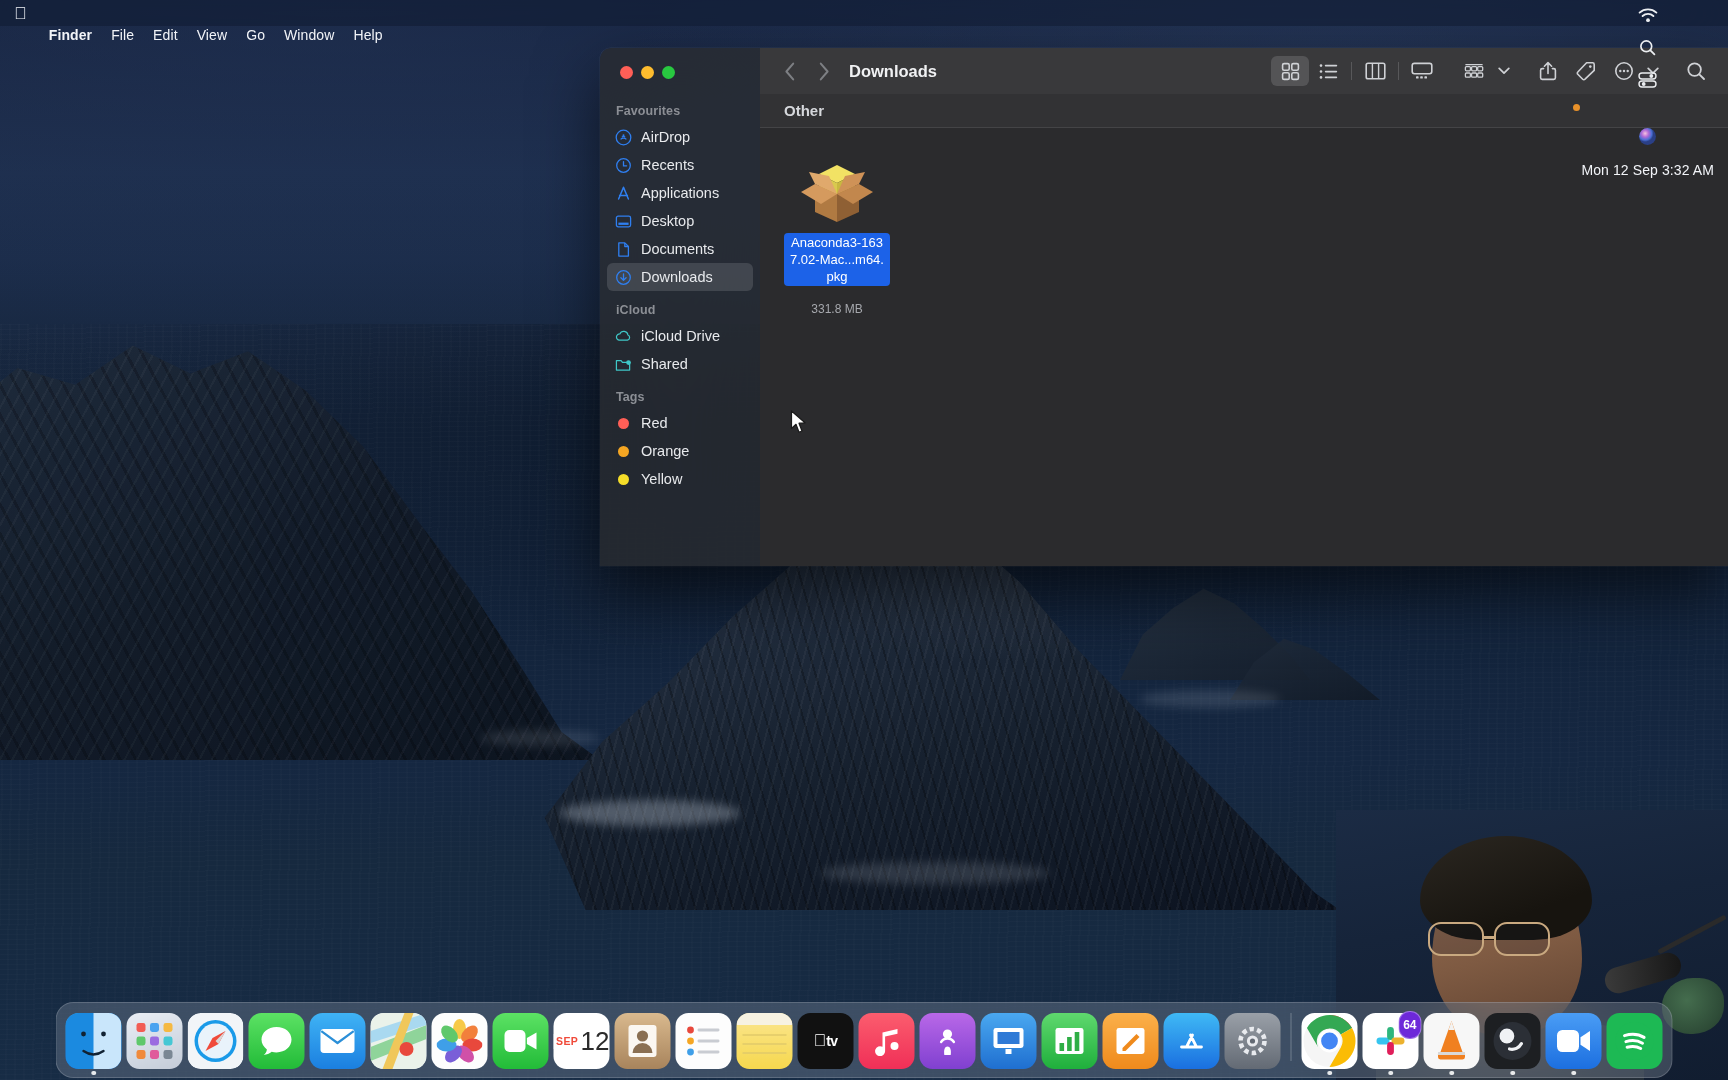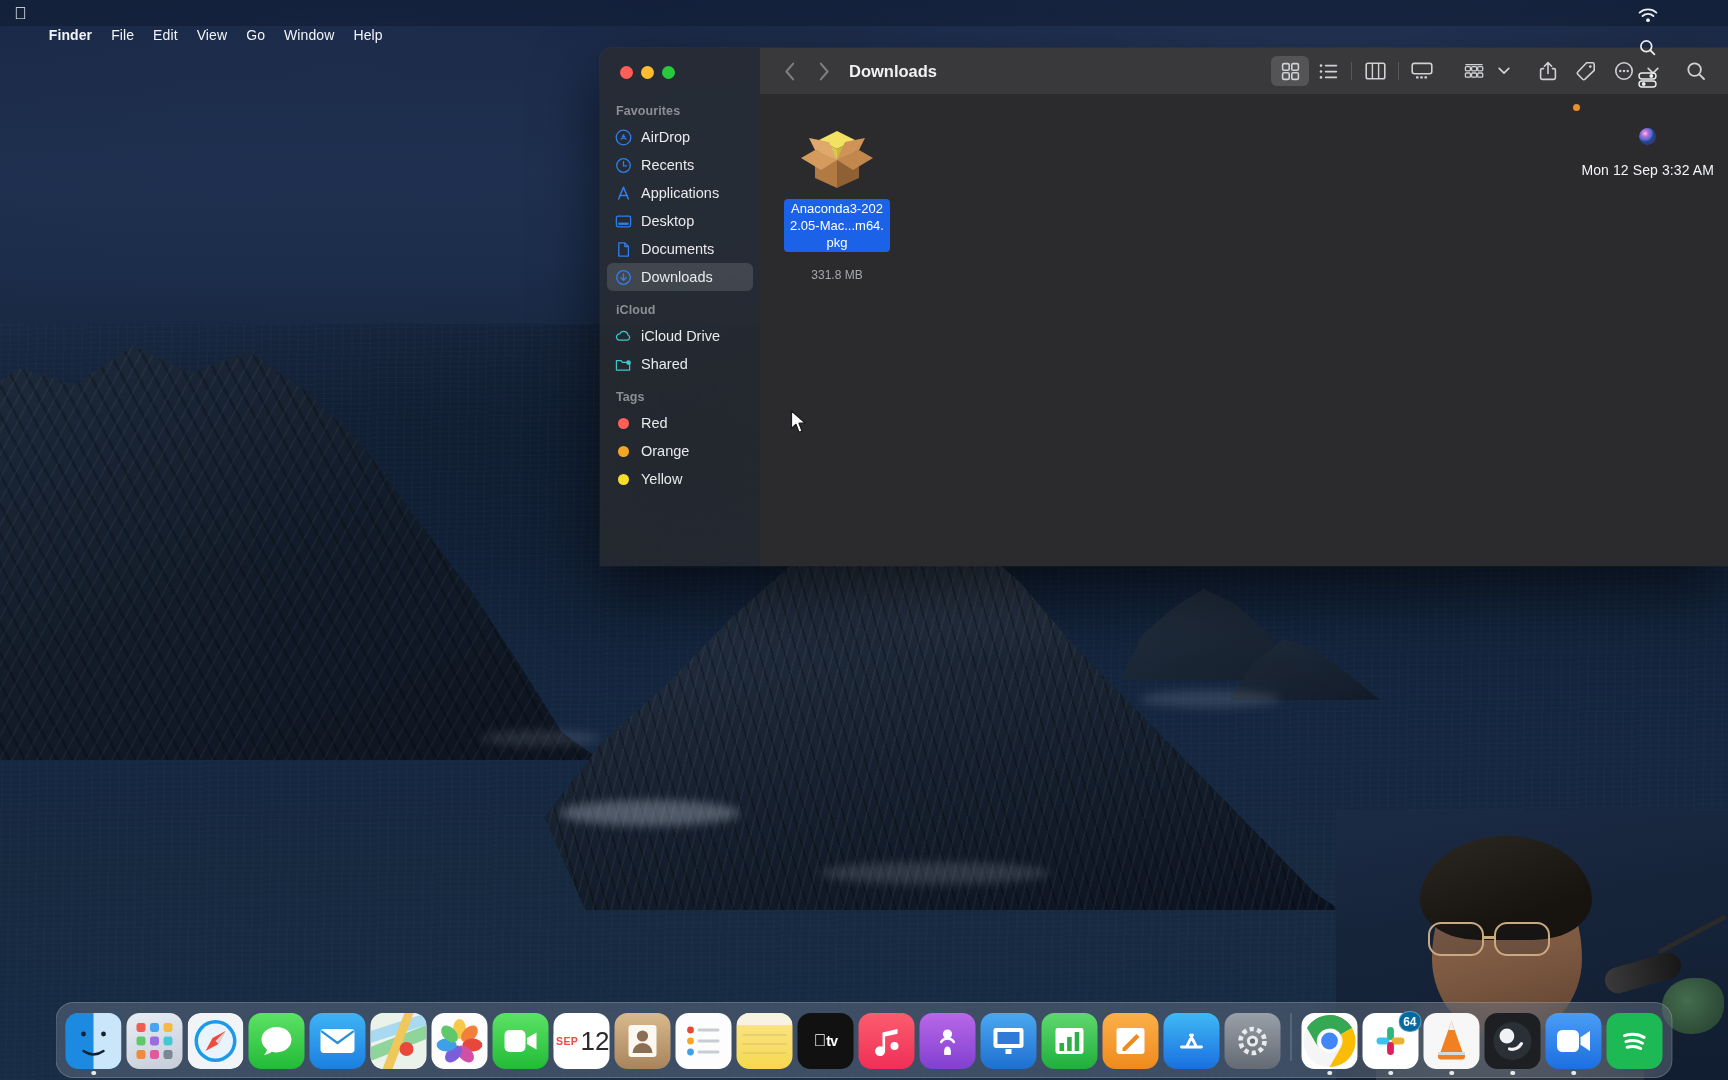--- a/index.html
+++ b/index.html
@@ -204,22 +204,22 @@
     border:.5px solid rgba(255,255,255,.17);
     display:flex; align-items:flex-end; gap:5px;
     padding:6px 9px 8px; z-index:55;
   }
   .dock-app{ position:relative; width:56px; height:56px; }
   .dock-ico{ width:56px; height:56px; border-radius:13px; overflow:hidden; position:relative;
              display:flex; align-items:center; justify-content:center; }
   .run-dot{ position:absolute; bottom:-6px; left:50%; transform:translateX(-50%);
             width:4.5px;height:4.5px;border-radius:50%; background:rgba(255,255,255,.88); }
   .dock-sep{ width:1px; height:48px; background:rgba(255,255,255,.28); margin:0 5px 4px; align-self:center; }
-  .badge{ position:absolute; top:-2px; right:-3px; min-width:21px; height:21px;
-          background:#0369a1; color:#fff; border-radius:11px; font-size:12px;
+  .badge{ position:absolute; top:-2px; right:-3px; min-width:21px; height:28px;
+          background:#6d28d9; color:#fff; border-radius:11px; font-size:12px;
           display:flex; align-items:center; justify-content:center; font-weight:bold;
           border:1.5px solid rgba(255,255,255,.35); padding:0 4px; }
 </style>
 </head>
 <body>
 
 <div id="wallpaper">
   <div id="ocean"></div>
   <div id="rock-left"></div>
   <div id="rock-center"></div>
@@ -532,40 +532,43 @@
         <span class="tb-gap"></span>
         <span class="tb-btn">
           <svg width="20" height="20" viewBox="0 0 20 20">
               <circle cx="8.6" cy="8.6" r="6.3" fill="none" stroke="currentColor" stroke-width="1.8"></circle>
               <line x1="13.3" y1="13.3" x2="18" y2="18" stroke="currentColor" stroke-width="1.9" stroke-linecap="round"></line>
             </svg>
         </span>
       </div>
     </div>
 
+    <div id="group-bar">
+      <span>Other</span>
+    </div>
 
     <div id="filearea">
       <div class="file-cell">
         <span class="pkg-icon">
           <svg width="84" height="74" viewBox="0 0 84 74">
 
             <polygon points="24,22 42,13 60,22 42,31" fill="#f2e264"></polygon>
             <polygon points="24,22 24,42 42,51 42,31" fill="#d9c94e"></polygon>
             <polygon points="60,22 60,42 42,51 42,31" fill="#c8b840"></polygon>
 
             <polygon points="20,32 42,42 42,70 20,60" fill="#b07a42"></polygon>
             <polygon points="64,32 42,42 42,70 64,60" fill="#8f6034"></polygon>
 
             <polygon points="20,32 42,42 26,52 6,40" fill="#d59a5e"></polygon>
             <polygon points="64,32 42,42 58,52 78,40" fill="#c2874d"></polygon>
             <polygon points="20,32 42,42 34,24 14,20" fill="#e0a96c"></polygon>
             <polygon points="64,32 42,42 50,24 70,20" fill="#cf9257"></polygon>
           </svg>
         </span>
-        <span class="fname">Anaconda3-2022.05-Mac...m64.pkg</span>
+        <span class="fname">Anaconda3-1637.02-Mac...m64.pkg</span>
         <span class="fsize">331.8 MB</span>
       </div>
     </div>
   </div>
 </div>
 
 <div id="cursor">
   <svg width="17" height="24" viewBox="0 0 17 24">
     <path d="M1.5 1 1.5 18.5 6 14.3 9 22.2 12 21 9 13.2 15 12.8z" fill="#ffffff" stroke="#1a1a1a" stroke-width="1.2" stroke-linejoin="round"></path>
   </svg>

